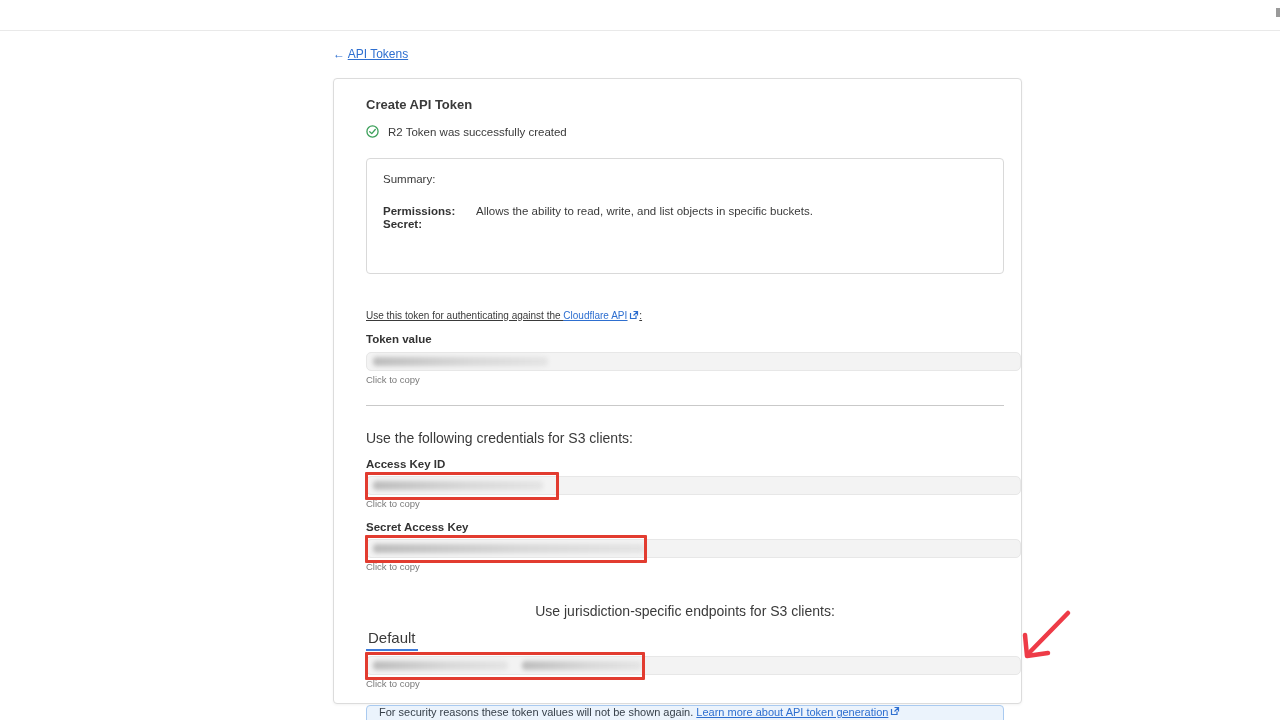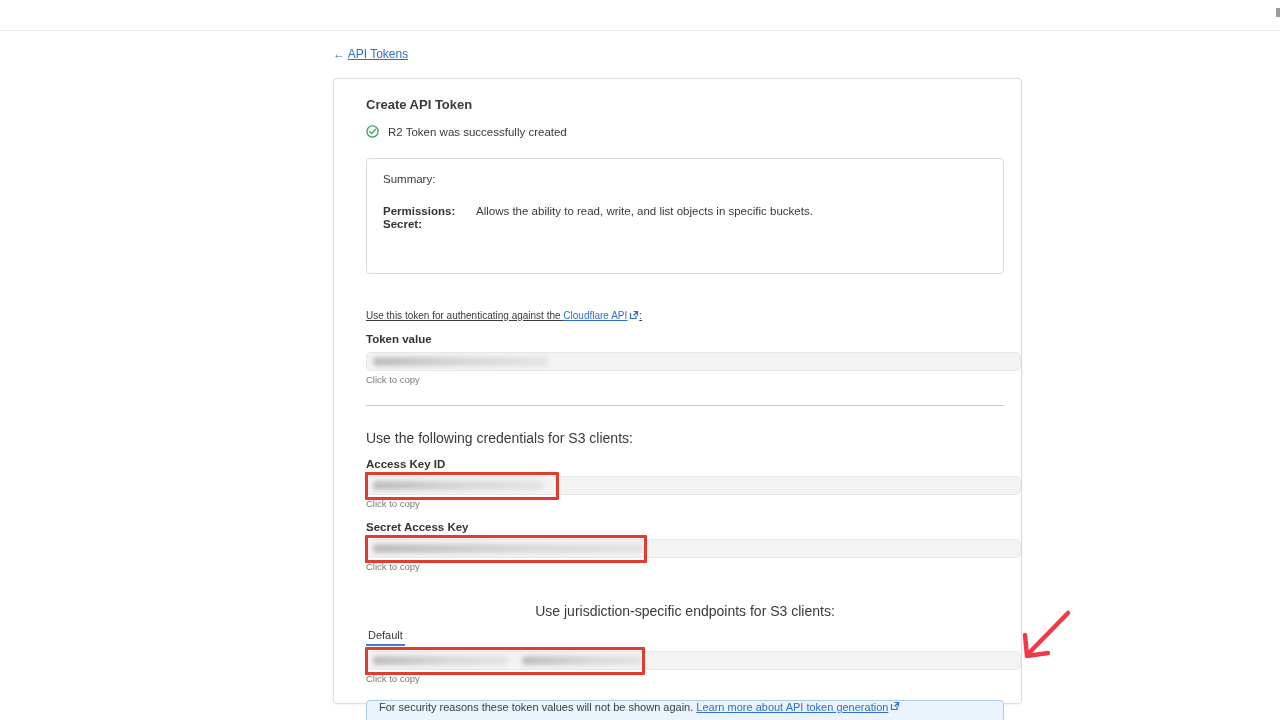--- a/index.html
+++ b/index.html
@@ -84,21 +84,21 @@
   .anno-box {
     position: absolute;
     border: 3px solid #e23c30;
     border-radius: 1px;
     top: -4px; height: 28px; left: -1px;
     pointer-events: none;
   }
   .tab-default {
     margin-top: 10px;
     display: inline-block;
-    font-size: 11px; color: #3a3a3a;
+    font-size: 15px; color: #3a3a3a;
     padding: 0 2px 3px 2px;
     border-bottom: 2px solid #3f7bd8;
     cursor: pointer;
   }
   .banner {
     margin-top: 16px;
     background: #ebf3fc;
     border: 1px solid #a9caf0;
     border-radius: 4px;
     height: 26px;

